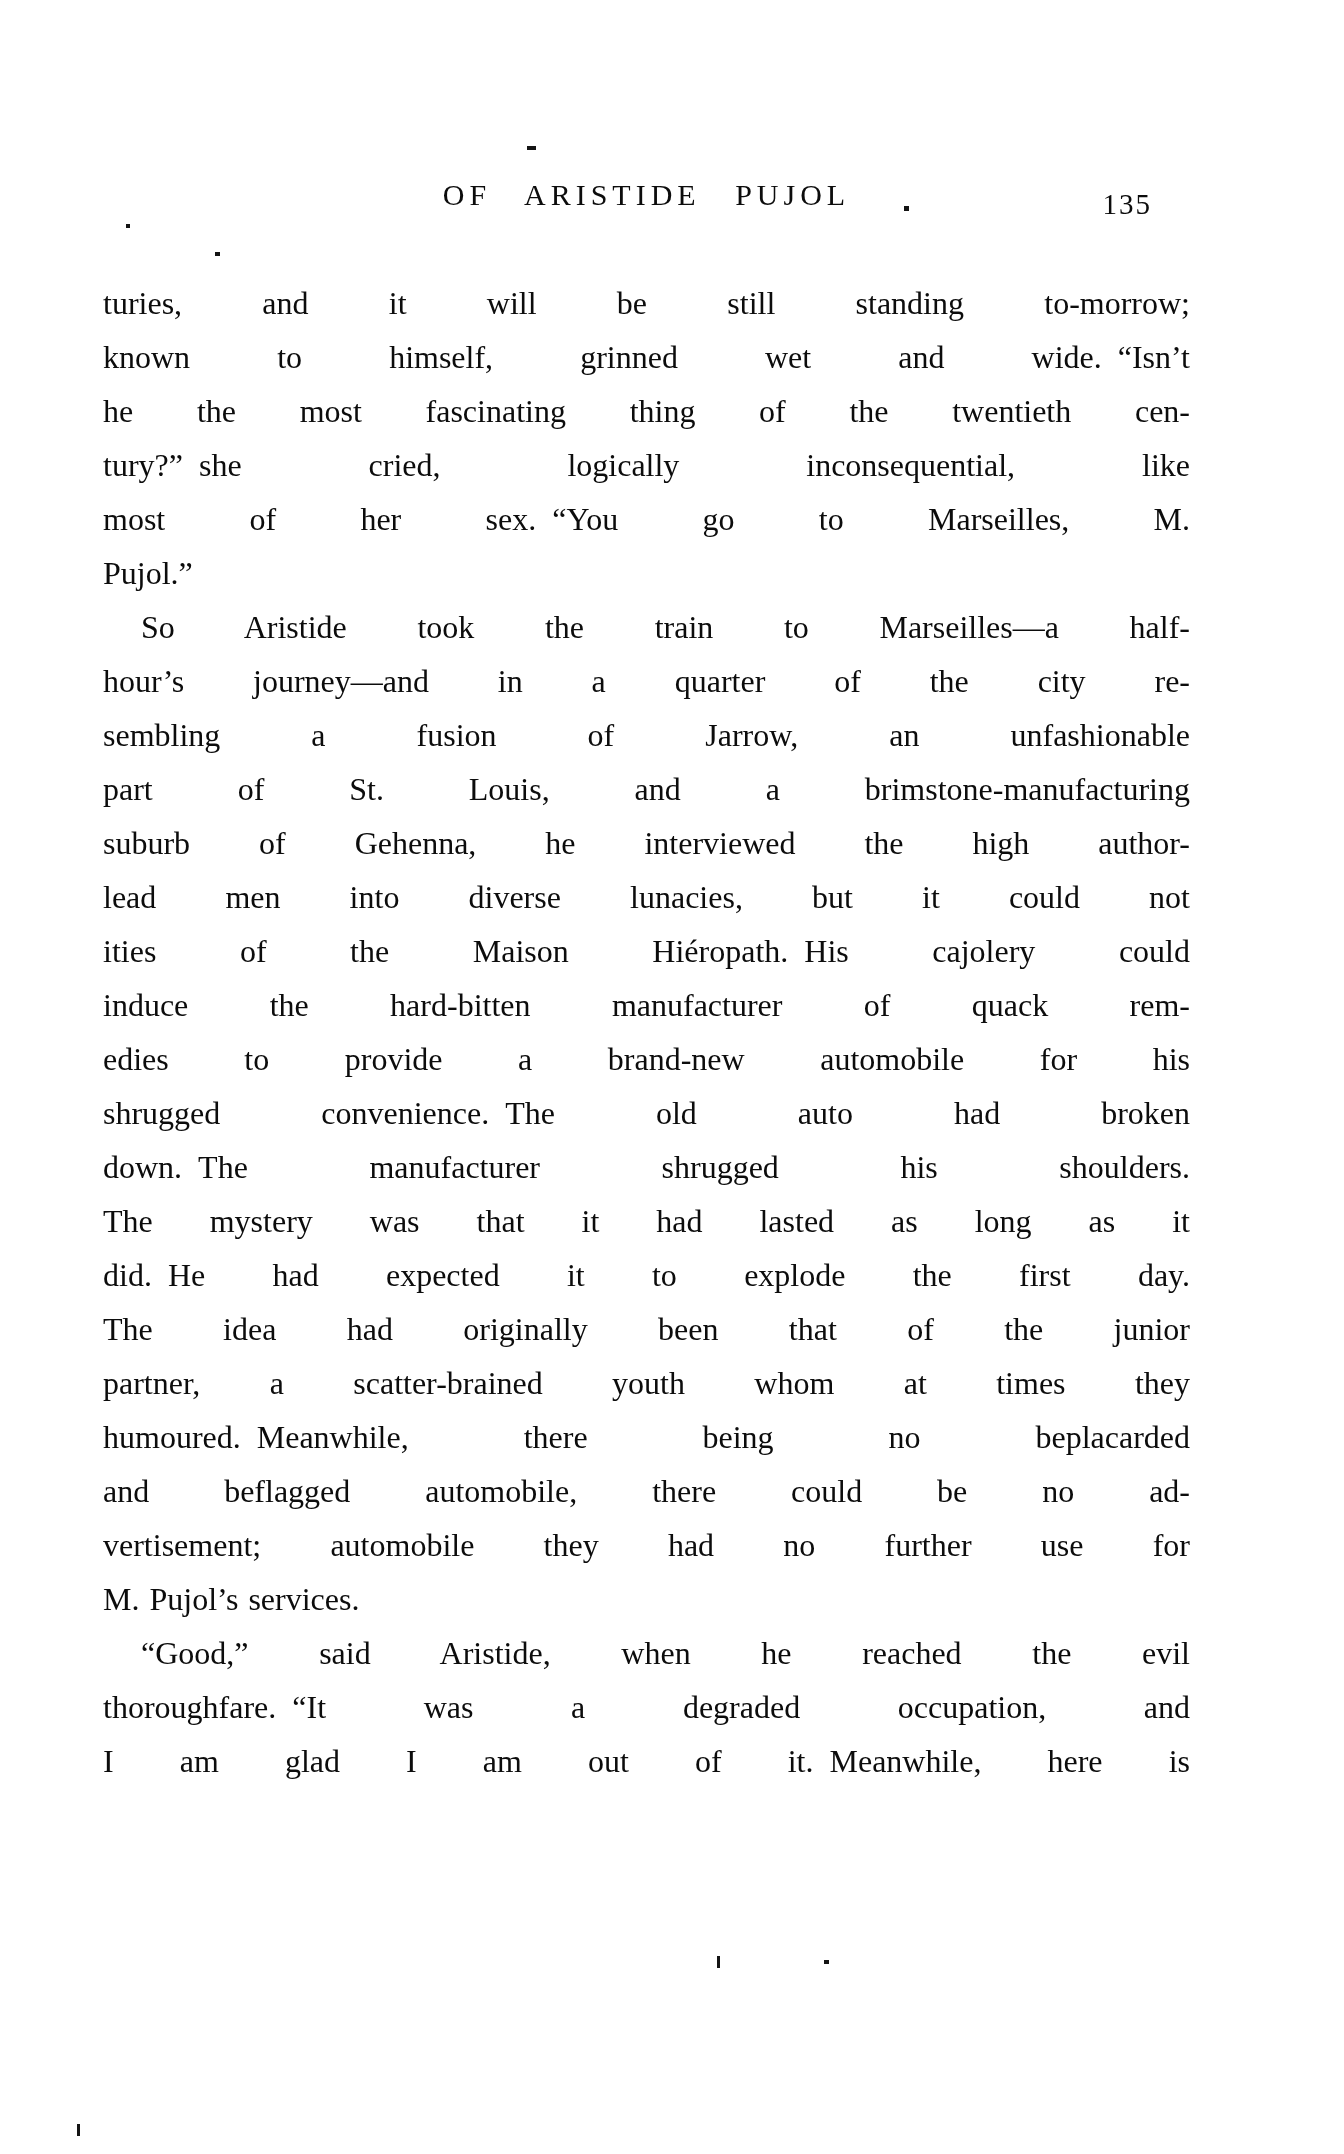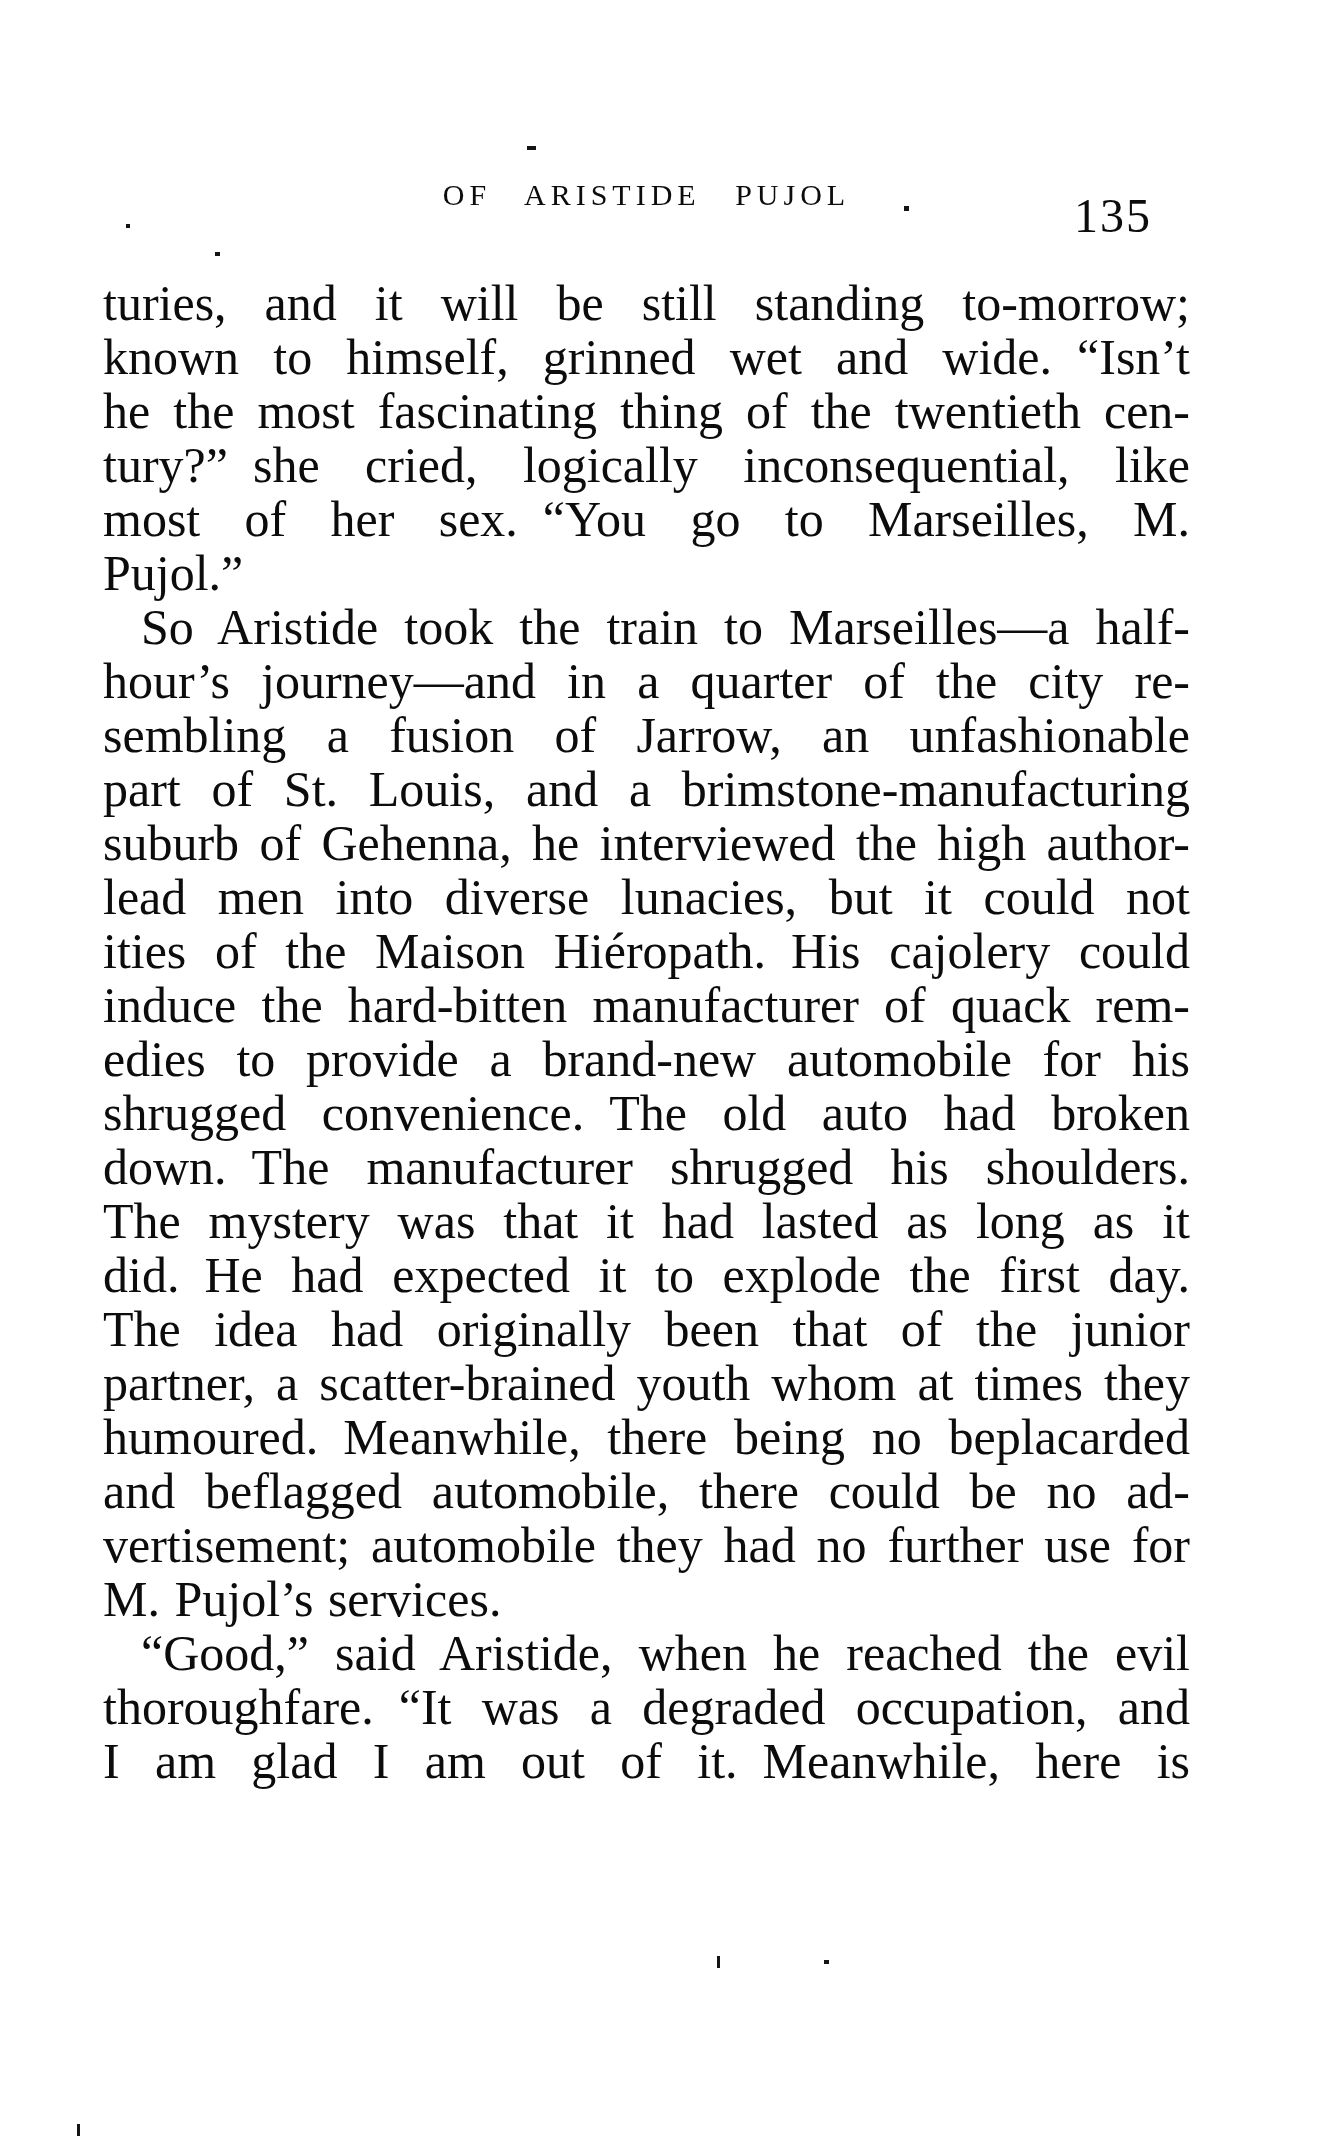--- a/index.html
+++ b/index.html
@@ -31,36 +31,36 @@
     text-align: center;
     font-size: 30px;
     letter-spacing: 5px;
     word-spacing: 22px;
     color: #0c0c0c;
   }
   .page-number {
     position: absolute;
     right: 38px;
     top: 10px;
-    font-size: 48px;
+    font-size: 29px;
     letter-spacing: 2px;
     color: #0c0c0c;
   }
   .body-text {
     position: absolute;
     left: 103px;
     top: 276px;
     width: 1087px;
   }
   .para {
     margin: 0;
     padding: 0;
   }
   .line {
-    font-size: 50px;
+    font-size: 32px;
     line-height: 54px;
     text-align: justify;
     text-align-last: justify;
     word-spacing: 2px;
     white-space: normal;
   }
   .line.flush-left {
     text-align-last: left;
   }
   .line.indent {

